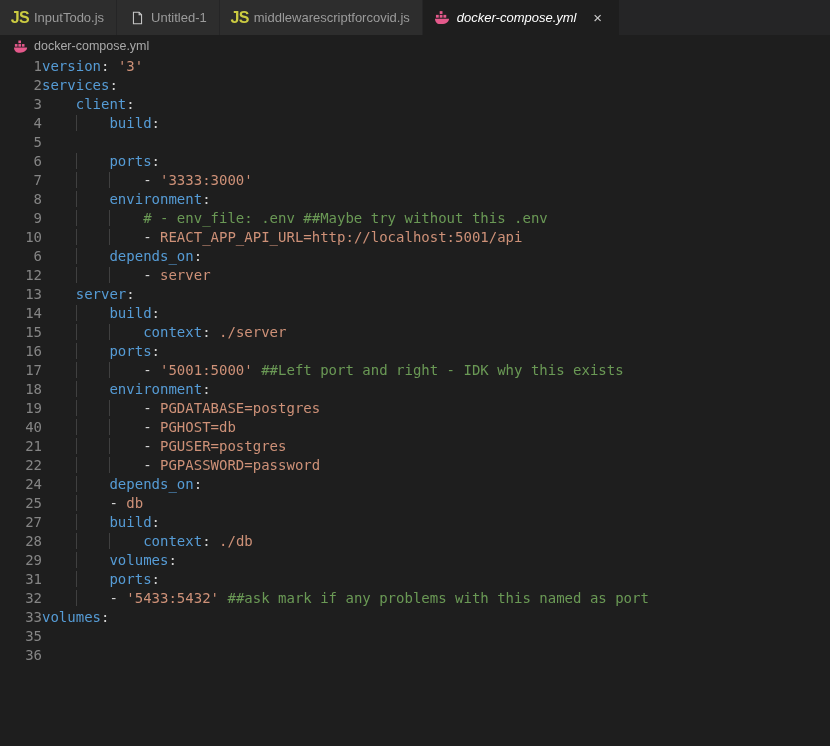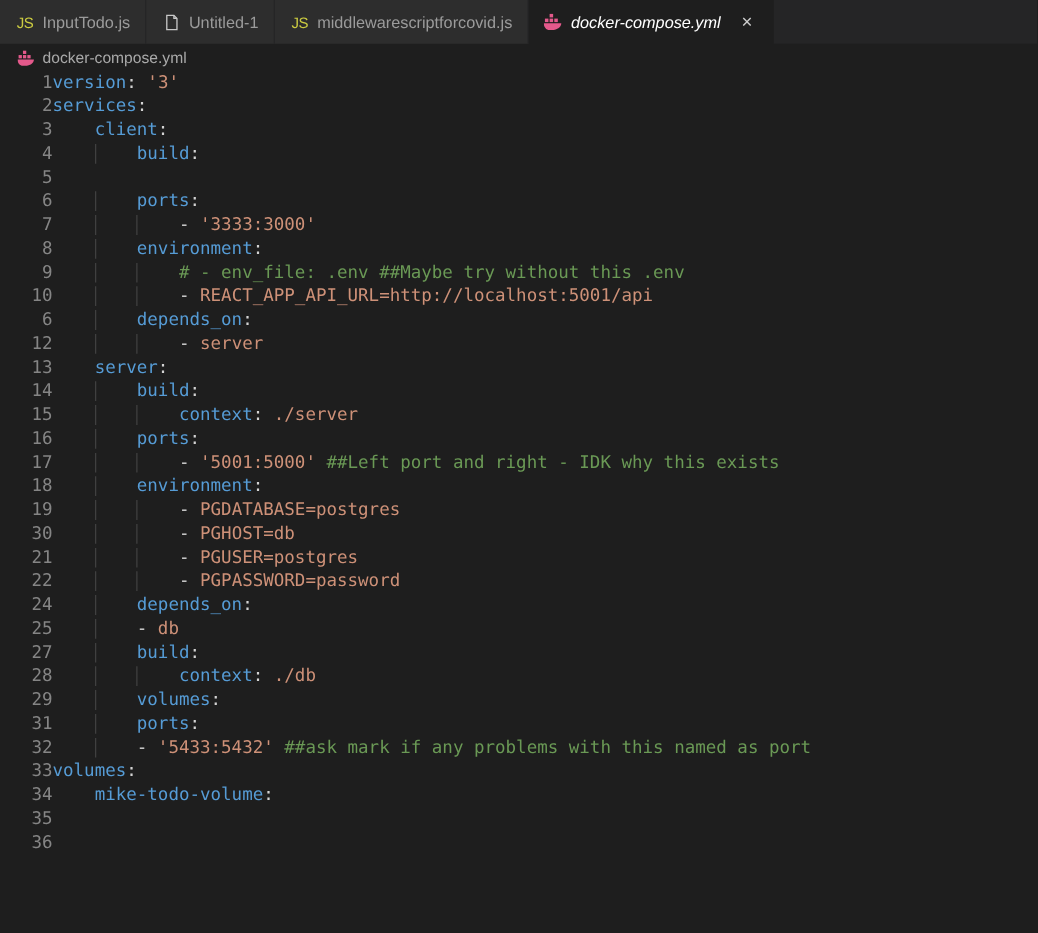--- a/index.html
+++ b/index.html
@@ -14,21 +14,21 @@
   .tabbar { display: flex; height: 35px; background: var(--tabbarBg); flex: none; }
   .tab {
     display: flex; align-items: center; gap: 6px;
     padding: 0 12px; font-size: 13px; cursor: pointer;
     background: var(--tabInactiveBg); color: var(--tabInactiveFg);
     border-right: 1px solid var(--tabbarBg); white-space: nowrap;
   }
   .tab.active { background: var(--editorBg); color: var(--tabActiveFg); }
   .tab-label.italic { font-style: italic; }
   .tab-icon { display: inline-flex; align-items: center; justify-content: center; width: 16px; height: 16px; }
-  .js-badge { color: var(--jsYellow); font-weight: 400; font-size: 12px; letter-spacing: -0.5px; }
+  .js-badge { color: var(--jsYellow); font-weight: 700; font-size: 16px; letter-spacing: -0.5px; }
   .tab-close {
     margin-left: 6px; width: 18px; height: 18px; line-height: 18px;
     text-align: center; font-size: 15px; color: #cccccc; border-radius: 3px;
   }
 
   
   .breadcrumb {
     height: 22px; display: flex; align-items: center; gap: 6px;
     padding-left: 14px; font-size: 12.5px; color: var(--breadcrumbFg); flex: none;
   }
@@ -119,28 +119,27 @@
       <div class="line"><span class="ln">10</span><span class="code"><span>    </span><span class="indent-guide">    </span><span class="indent-guide">    </span><span class="tok-plain">- </span><span class="tok-str">REACT_APP_API_URL=</span><span class="tok-link">http://localhost:5001/api</span></span></div>
       <div class="line"><span class="ln">6</span><span class="code"><span>    </span><span class="indent-guide">    </span><span class="tok-key">depends_on</span><span class="tok-plain">:</span></span></div>
       <div class="line"><span class="ln">12</span><span class="code"><span>    </span><span class="indent-guide">    </span><span class="indent-guide">    </span><span class="tok-plain">- </span><span class="tok-str">server</span></span></div>
       <div class="line"><span class="ln">13</span><span class="code"><span>    </span><span class="tok-key">server</span><span class="tok-plain">:</span></span></div>
       <div class="line"><span class="ln">14</span><span class="code"><span>    </span><span class="indent-guide">    </span><span class="tok-key">build</span><span class="tok-plain">:</span></span></div>
       <div class="line"><span class="ln">15</span><span class="code"><span>    </span><span class="indent-guide">    </span><span class="indent-guide">    </span><span class="tok-key">context</span><span class="tok-plain">: </span><span class="tok-str">./server</span></span></div>
       <div class="line"><span class="ln">16</span><span class="code"><span>    </span><span class="indent-guide">    </span><span class="tok-key">ports</span><span class="tok-plain">:</span></span></div>
       <div class="line"><span class="ln">17</span><span class="code"><span>    </span><span class="indent-guide">    </span><span class="indent-guide">    </span><span class="tok-plain">- </span><span class="tok-str">'5001:5000'</span><span class="tok-plain"> </span><span class="tok-cmt">##Left port and right - IDK why this exists</span></span></div>
       <div class="line"><span class="ln">18</span><span class="code"><span>    </span><span class="indent-guide">    </span><span class="tok-key">environment</span><span class="tok-plain">:</span></span></div>
       <div class="line"><span class="ln">19</span><span class="code"><span>    </span><span class="indent-guide">    </span><span class="indent-guide">    </span><span class="tok-plain">- </span><span class="tok-str">PGDATABASE=postgres</span></span></div>
-      <div class="line"><span class="ln">30</span><span class="code"><span>    </span><span class="indent-guide">    </span><span class="indent-guide">    </span><span class="tok-plain">- </span><span class="tok-str">PGHOST=db</span></span></div>
+      <div class="line"><span class="ln">40</span><span class="code"><span>    </span><span class="indent-guide">    </span><span class="indent-guide">    </span><span class="tok-plain">- </span><span class="tok-str">PGHOST=db</span></span></div>
       <div class="line"><span class="ln">21</span><span class="code"><span>    </span><span class="indent-guide">    </span><span class="indent-guide">    </span><span class="tok-plain">- </span><span class="tok-str">PGUSER=postgres</span></span></div>
       <div class="line"><span class="ln">22</span><span class="code"><span>    </span><span class="indent-guide">    </span><span class="indent-guide">    </span><span class="tok-plain">- </span><span class="tok-str">PGPASSWORD=password</span></span></div>
       <div class="line"><span class="ln">24</span><span class="code"><span>    </span><span class="indent-guide">    </span><span class="tok-key">depends_on</span><span class="tok-plain">:</span></span></div>
       <div class="line"><span class="ln">25</span><span class="code"><span>    </span><span class="indent-guide">    </span><span class="tok-plain">- </span><span class="tok-str">db</span></span></div>
       <div class="line"><span class="ln">27</span><span class="code"><span>    </span><span class="indent-guide">    </span><span class="tok-key">build</span><span class="tok-plain">:</span></span></div>
       <div class="line"><span class="ln">28</span><span class="code"><span>    </span><span class="indent-guide">    </span><span class="indent-guide">    </span><span class="tok-key">context</span><span class="tok-plain">: </span><span class="tok-str">./db</span></span></div>
       <div class="line"><span class="ln">29</span><span class="code"><span>    </span><span class="indent-guide">    </span><span class="tok-key">volumes</span><span class="tok-plain">:</span></span></div>
       <div class="line"><span class="ln">31</span><span class="code"><span>    </span><span class="indent-guide">    </span><span class="tok-key">ports</span><span class="tok-plain">:</span></span></div>
       <div class="line"><span class="ln">32</span><span class="code"><span>    </span><span class="indent-guide">    </span><span class="tok-plain">- </span><span class="tok-str">'5433:5432'</span><span class="tok-plain"> </span><span class="tok-cmt">##ask mark if any problems with this named as port</span></span></div>
       <div class="line"><span class="ln">33</span><span class="code"><span class="tok-key">volumes</span><span class="tok-plain">:</span></span></div>
-      <div class="line"><span class="ln">34</span><span class="code"><span>    </span><span class="tok-key">mike-todo-volume</span><span class="tok-plain">:</span></span></div>
       <div class="line"><span class="ln">35</span><span class="code"></span></div>
       <div class="line"><span class="ln">36</span><span class="code"></span></div>
     </div>
 </div>
 
 </body></html>

